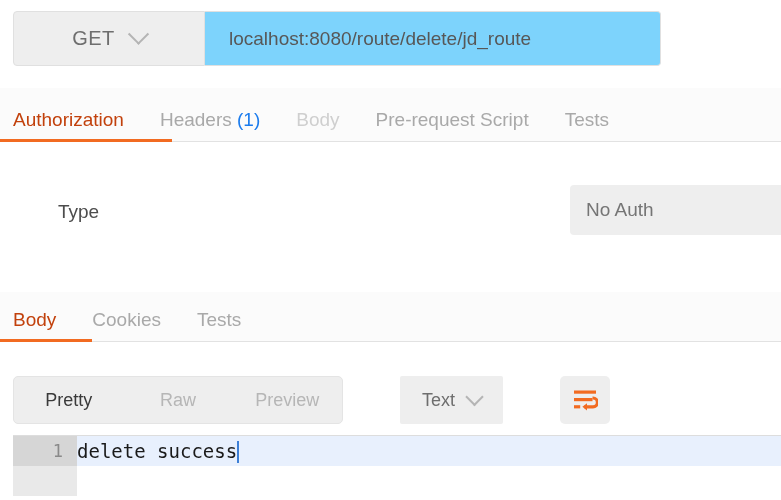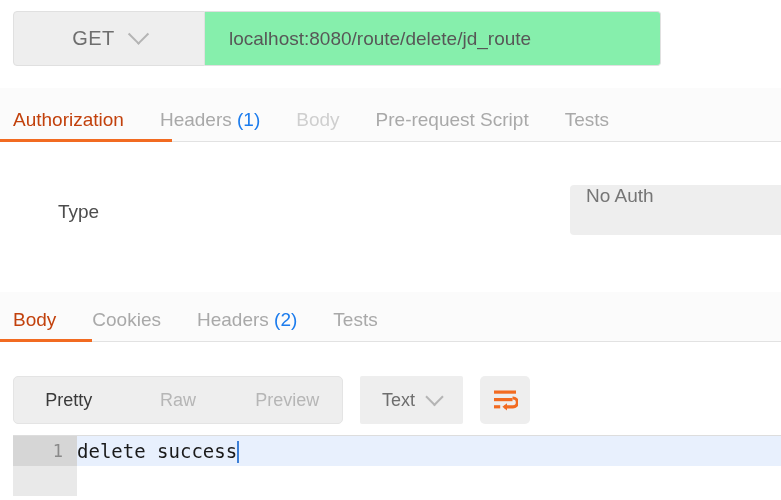--- a/index.html
+++ b/index.html
@@ -45,21 +45,21 @@
     display: inline-block;
     margin-left: 16px;
     width: 13px;
     height: 13px;
     border-right: 2.4px solid #b4b4b4;
     border-bottom: 2.4px solid #b4b4b4;
     transform: rotate(45deg) translate(-3px,-3px);
   }
   .url-field {
     flex: 1;
-    background: #86efac;
+    background: #7dd3fc;
     border: 1px solid #e0e0e0;
     border-left: none;
     border-radius: 0 4px 4px 0;
     display: flex;
     align-items: center;
     box-sizing: border-box;
     padding-left: 24px;
     cursor: text;
   }
   .url-text {
@@ -121,37 +121,39 @@
   }
   .auth-value {
     position: absolute;
     left: 570px;
     top: 0;
     width: 211px;
     height: 50px;
     background: #eeeeee;
     border-radius: 4px 0 0 4px;
     display: flex;
+    align-items: center;
     padding-left: 16px;
     box-sizing: border-box;
     cursor: pointer;
   }
   .auth-value span {
     font-size: 19px;
     color: #757575;
   }
 
   
   .fmt-toolbar {
     position: absolute;
     left: 13px;
     top: 376px;
     height: 48px;
     display: flex;
     align-items: stretch;
+    gap: 40px;
   }
   .segmented {
     width: 330px;
     background: #eeeeee;
     border: 1px solid #e4e4e4;
     border-radius: 5px;
     display: flex;
     align-items: center;
     box-sizing: border-box;
   }
@@ -292,24 +294,20 @@
     <span>No Auth</span>
   </div>
 </div>
 
 <div class="tabbar" id="response-tabs">
   <div class="tab active">
     <span>Body</span>
   </div>
   <div class="tab">
     <span>Cookies</span>
-  </div>
-  <div class="tab">
-    <span>Headers</span>
-    <span class="count">(2)</span>
   </div>
   <div class="tab">
     <span>Tests</span>
   </div>
 </div>
 <div class="underline" id="response-underline"></div>
 
 <div class="fmt-toolbar">
   <div class="segmented">
     <div class="seg active">

